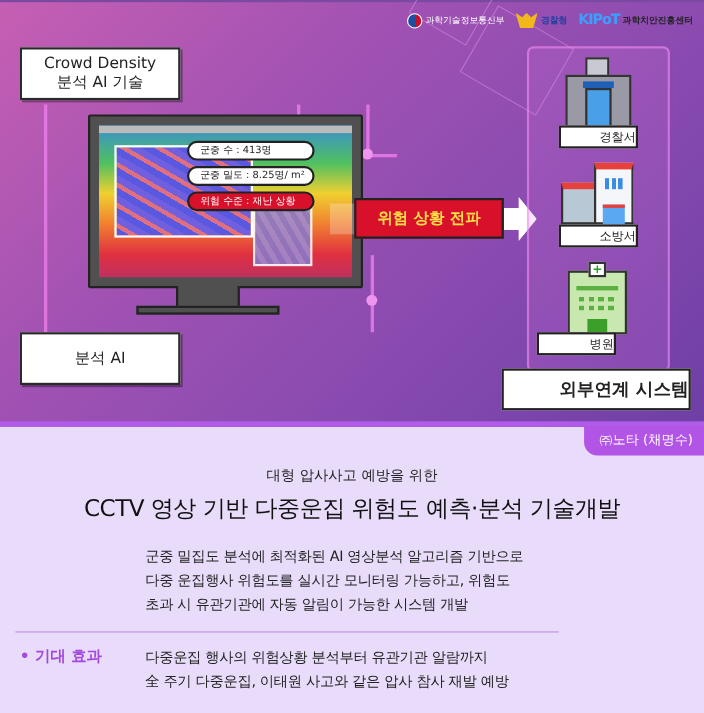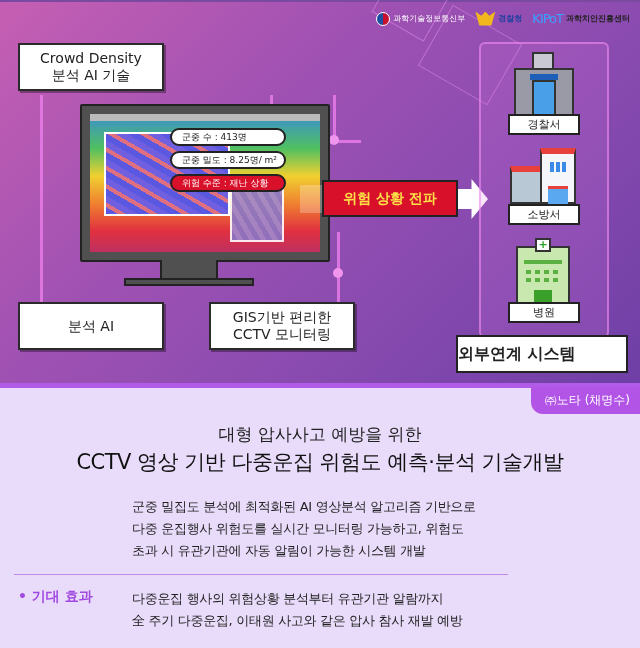--- a/index.html
+++ b/index.html
@@ -6,42 +6,42 @@
 body{width:640px;height:648px;overflow:hidden;font-family:"DejaVu Sans","Liberation Sans",sans-serif;background:#e9dcfb;position:relative}
 .top{position:absolute;left:0;top:0;width:640px;height:388px;background:linear-gradient(135deg,#c65fb3 0%,#a152b3 35%,#8a4bb0 65%,#6e3fa6 100%);overflow:hidden}
 .topline{position:absolute;left:0;top:0;width:640px;height:2px;background:#7a4aa0}
 .circuit{position:absolute;background:#e77be6;opacity:.85}
 .dot{position:absolute;width:10px;height:10px;border-radius:50%;background:#f095ee}
 .hex{position:absolute;border:1px solid rgba(240,150,240,.45)}
 .logos{position:absolute;right:10px;top:11px;display:flex;align-items:center;gap:10px;font-size:8px;color:#fff}
 .logo{display:flex;align-items:center;gap:3px}
 .taeguk{width:14px;height:14px;border-radius:50%;background:conic-gradient(#c8102e 0 180deg,#1d4fa0 180deg 360deg);border:1px solid #fff}
 .police{width:20px;height:14px;background:#f2b71c;clip-path:polygon(0 0,30% 30%,50% 0,70% 30%,100% 0,80% 100%,20% 100%)}
-.kipot{font-weight:normal;font-size:13px;color:#3aa0ff;letter-spacing:-1px}
+.kipot{font-weight:bold;font-size:13px;color:#3aa0ff;letter-spacing:-1px}
 .box{position:absolute;background:#fff;border:2px solid #2a2a2a;box-shadow:2px 2px 0 rgba(0,0,0,.35);text-align:center;color:#222;font-size:14px;line-height:17px;display:flex;flex-direction:column;justify-content:center}
 .box .small{font-size:12px;line-height:15px}
 .monitor{position:absolute;left:80px;top:104px;width:250px;height:158px;background:#505050;border:2px solid #222;border-radius:2px}
 .screen{position:absolute;left:8px;top:8px;width:230px;height:138px;background:linear-gradient(180deg,#3a8fd0 0%,#50c060 25%,#f0d030 45%,#f08030 65%,#e03040 85%,#c03060 100%);overflow:hidden}
 .screen .bar{position:absolute;left:0;top:0;width:100%;height:7px;background:#bbb}
 .heat{position:absolute;left:14px;top:18px;width:126px;height:84px;background:repeating-linear-gradient(30deg,#5a58e0 0 6px,#e07080 6px 10px,#7060e0 10px 16px);border:2px solid #fff}
 .heat2{position:absolute;left:140px;top:70px;width:54px;height:58px;background:repeating-linear-gradient(60deg,#8a78c8 0 5px,#a08ad0 5px 10px);border:2px solid #fff;opacity:.9}
 .pill{position:absolute;left:80px;width:116px;height:18px;border-radius:9px;background:#fff;border:2px solid #222;font-size:9px;line-height:14px;padding-left:10px;color:#222}
 .pill.red{background:#d8102a;color:#fff}
 .stand{position:absolute;left:160px;top:260px;width:58px;height:22px;background:#505050;border:2px solid #222;border-top:none}
 .base{position:absolute;left:124px;top:278px;width:130px;height:8px;background:#505050;border:2px solid #222}
 .arrowband{position:absolute;left:300px;top:185px;width:30px;height:28px;background:rgba(255,255,255,.25)}
 .alert{position:absolute;left:322px;top:180px;width:136px;height:37px;background:#d8102a;border:2px solid #222;color:#fde047;font-weight:bold;font-size:14px;display:flex;align-items:center;justify-content:center}
 .arrow{position:absolute;left:458px;top:179px;width:30px;height:40px;background:#fff;clip-path:polygon(0 25%,45% 25%,45% 0,100% 50%,45% 100%,45% 75%,0 75%)}
 .panel{position:absolute;left:479px;top:42px;width:130px;height:296px;border:2px solid rgba(240,140,240,.6);border-radius:6px;background:rgba(220,120,220,.18)}
 .bldg{position:absolute}
-.label{position:absolute;width:72px;height:21px;background:#fff;border:2px solid #222;font-size:11px;text-align:center;line-height:17px;color:#222}
-.extsys{position:absolute;left:456px;top:335px;width:172px;height:38px;background:#fff;border:2px solid #222;font-size:16px;font-weight:bold;text-align:left;line-height:34px;color:#222}
+.label{position:absolute;width:72px;height:21px;background:#fff;border:2px solid #222;font-size:11px;text-align:right;line-height:17px;color:#222}
+.extsys{position:absolute;left:456px;top:335px;width:172px;height:38px;background:#fff;border:2px solid #222;font-size:16px;font-weight:bold;text-align:right;line-height:34px;color:#222}
 .bottom-strip{position:absolute;left:0;top:383px;width:640px;height:5px;background:#b05ce8}
 .author{position:absolute;right:0;top:387px;height:27px;padding:0 10px 0 14px;background:#b254e6;color:#fff;font-size:12px;line-height:27px;border-bottom-left-radius:12px}
-.subtitle{position:absolute;left:0;top:423px;width:640px;text-align:center;font-size:17px;color:#222}
+.subtitle{position:absolute;left:0;top:423px;width:640px;text-align:center;font-size:13px;color:#222}
 .title{position:absolute;left:0;top:448px;width:640px;text-align:center;font-size:21px;font-weight:normal;color:#111;letter-spacing:-.5px}
 .sect{position:absolute;left:18px}
 .sect .head{position:absolute;left:0;top:0;width:100px;color:#a24ae0;font-weight:bold;font-size:14px;white-space:nowrap}
 .sect .body{position:absolute;left:114px;top:0;width:500px;font-size:13px;line-height:22px;color:#222;letter-spacing:-.3px}
 .divider{position:absolute;left:14px;top:574px;width:494px;height:1px;background:#c08ae8}
 </style>
 </head>
 <body>
 
 <div class="top">
@@ -90,24 +90,20 @@
   <div class="stand"></div>
   <div class="base"></div>
 
   <div class="arrowband"></div>
   <div class="alert">위험 상황 전파</div>
   <div class="arrow"></div>
 
   <div class="box" style="left:18px;top:302px;width:146px;height:48px">
     <span>분석 AI</span>
   </div>
-  <div class="box" style="left:209px;top:302px;width:146px;height:48px">
-    <span>GIS기반 편리한</span>
-    <span>CCTV 모니터링</span>
-  </div>
 
   <div class="panel"></div>
 
   <div class="bldg" style="left:514px;top:52px;width:60px;height:64px">
     <div style="position:absolute;left:18px;top:0;width:22px;height:20px;background:#c9c9d4;border:2px solid #333"></div>
     <div style="position:absolute;left:0;top:16px;width:60px;height:48px;background:#9a9aa6;border:2px solid #333"></div>
     <div style="position:absolute;left:16px;top:22px;width:28px;height:6px;background:#1e5fb8"></div>
     <div style="position:absolute;left:18px;top:28px;width:24px;height:36px;background:#4aa0e8;border:2px solid #333"></div>
   </div>
   <div class="label" style="left:508px;top:114px">경찰서</div>
@@ -121,21 +117,21 @@
   <div class="label" style="left:508px;top:204px">소방서</div>
 
   <div class="bldg" style="left:516px;top:238px;width:54px;height:66px">
     <div style="position:absolute;left:0;top:8px;width:54px;height:58px;background:#c8e8b0;border:2px solid #333"></div>
     <div style="position:absolute;left:19px;top:0;width:16px;height:14px;background:#fff;border:2px solid #333;color:#2aa02a;font-weight:bold;font-size:11px;line-height:10px;text-align:center">+</div>
     <div style="position:absolute;left:8px;top:22px;width:38px;height:4px;background:#5ab040"></div>
     <div style="position:absolute;left:10px;top:32px;width:34px;height:4px;background:repeating-linear-gradient(90deg,#5ab040 0 5px,transparent 5px 9px)"></div>
     <div style="position:absolute;left:10px;top:40px;width:34px;height:4px;background:repeating-linear-gradient(90deg,#5ab040 0 5px,transparent 5px 9px)"></div>
     <div style="position:absolute;left:18px;top:52px;width:18px;height:14px;background:#3aa02a"></div>
   </div>
-  <div class="label" style="left:508px;top:302px">병원</div>
+  <div class="label" style="left:488px;top:302px">병원</div>
 
   <div class="extsys">외부연계 시스템</div>
 </div>
 <div class="bottom-strip"></div>
 
 <div class="author">㈜노타 (채명수)</div>
 <div class="subtitle">대형 압사사고 예방을 위한</div>
 <div class="title">CCTV 영상 기반 다중운집 위험도 예측·분석 기술개발</div>
 
 <div class="sect" style="top:496px;width:620px;height:70px">

